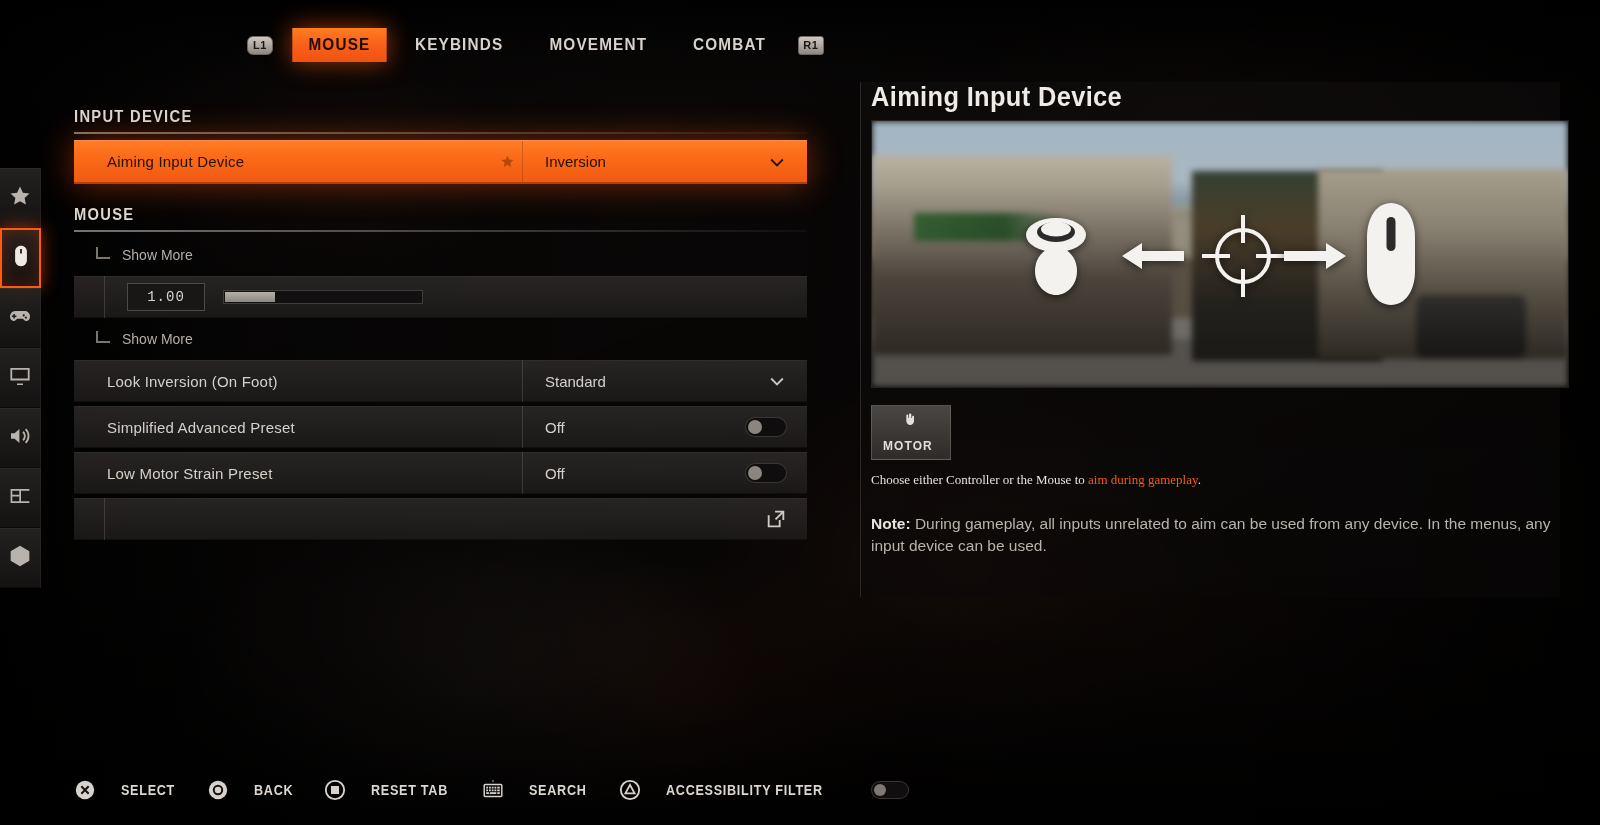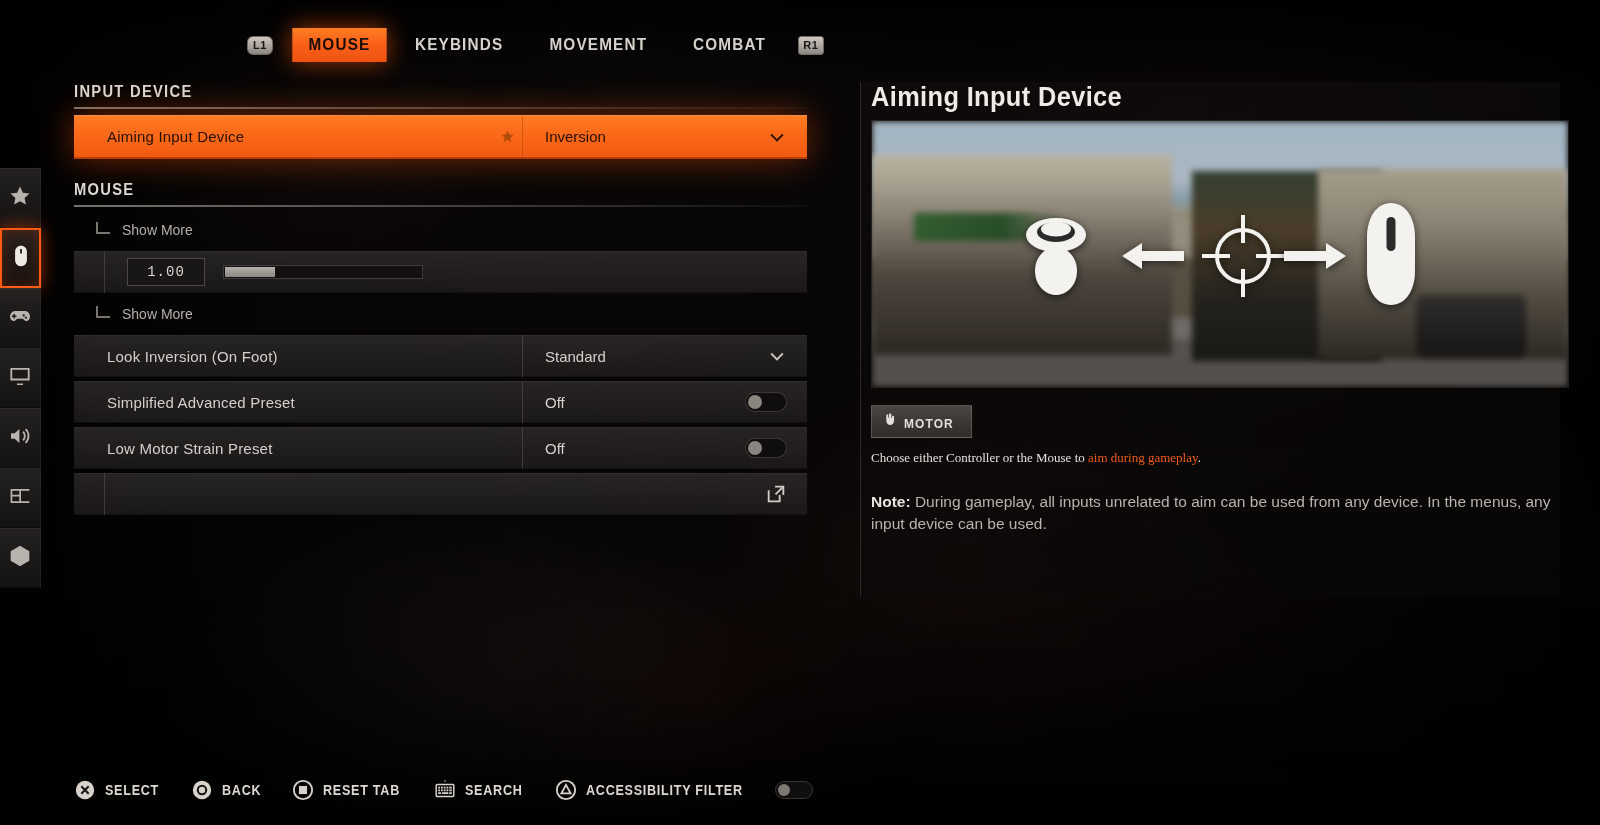--- a/index.html
+++ b/index.html
@@ -86,21 +86,21 @@
     white-space: nowrap;
   }
   .tab.active {
     background: linear-gradient(180deg, #ff7d22 0%, #f9601a 48%, #ef5210 100%);
     color: #1d0d04;
     box-shadow: 0 0 26px rgba(255,90,15,.6);
   }
 
   
   #settings {
-    position: absolute; left: 74px; top: 83px;
+    position: absolute; left: 74px; top: 108px;
     width: 733px;
     z-index: 4;
   }
   .sec-head {
     font-size: 16px; font-weight: bold; letter-spacing: 1.4px;
     color: #ddd7d1;
     transform: scaleX(.92); transform-origin: left center;
     padding-bottom: 6px;
   }
   .sec-rule {
@@ -307,25 +307,26 @@
   .pv-icon { position: absolute; }
   #pv-stick { left: 138px; top: 86px; }
   #pv-cross { left: 328px; top: 92px; }
   #pv-mouse { left: 489px; top: 80px; }
   #pv-arrow-l { left: 250px; top: 118px; }
   #pv-arrow-r { left: 412px; top: 118px; }
   .pv-icon svg { display: block; filter: drop-shadow(0 2px 4px rgba(0,0,0,.6)); }
 
   
   #tag {
-    display: inline-flex; align-items: flex-end; gap: 7px;
+    display: inline-flex; align-items: center; gap: 7px;
     margin-top: 17px;
     padding: 6px 13px 6px 11px;
     background: linear-gradient(180deg, #4a4643, #2e2b29);
     border: 1px solid rgba(125,119,113,.5);
+    flex-direction: column;
   }
   #tag svg { width: 14px; height: 15px; fill: #e4dfda; }
   #tag-label {
     font-size: 13px; font-weight: bold; letter-spacing: 1.2px;
     color: #e4dfda;
     transform: scaleX(.92); transform-origin: left center;
   }
 
   #desc {
     margin-top: 9px;
@@ -338,21 +339,21 @@
   #desc .accent { color: #f05b1d; }
   #note { margin-top: 22px; font-size: 15.5px; line-height: 22px; color: #b9b3ad; width: 680px; }
   #note b { color: #eae5e0; }
 
   
   #actions {
     position: absolute; left: 74px; bottom: 24px;
     display: flex; align-items: center; gap: 26px;
     z-index: 6;
   }
-  .act { display: flex; align-items: center; gap: 9px; }
+  .act { display: flex; align-items: center; gap: 25px; }
   .act-ico { width: 22px; height: 22px; flex: 0 0 22px; }
   .act-ico svg { width: 22px; height: 22px; }
   .act-label {
     font-size: 14px; font-weight: bold; letter-spacing: .8px;
     color: #ddd7d1;
     transform: scaleX(.9); transform-origin: left center;
     white-space: nowrap;
   }
   #acc-toggle {
     width: 38px; height: 18px; border-radius: 9px;

